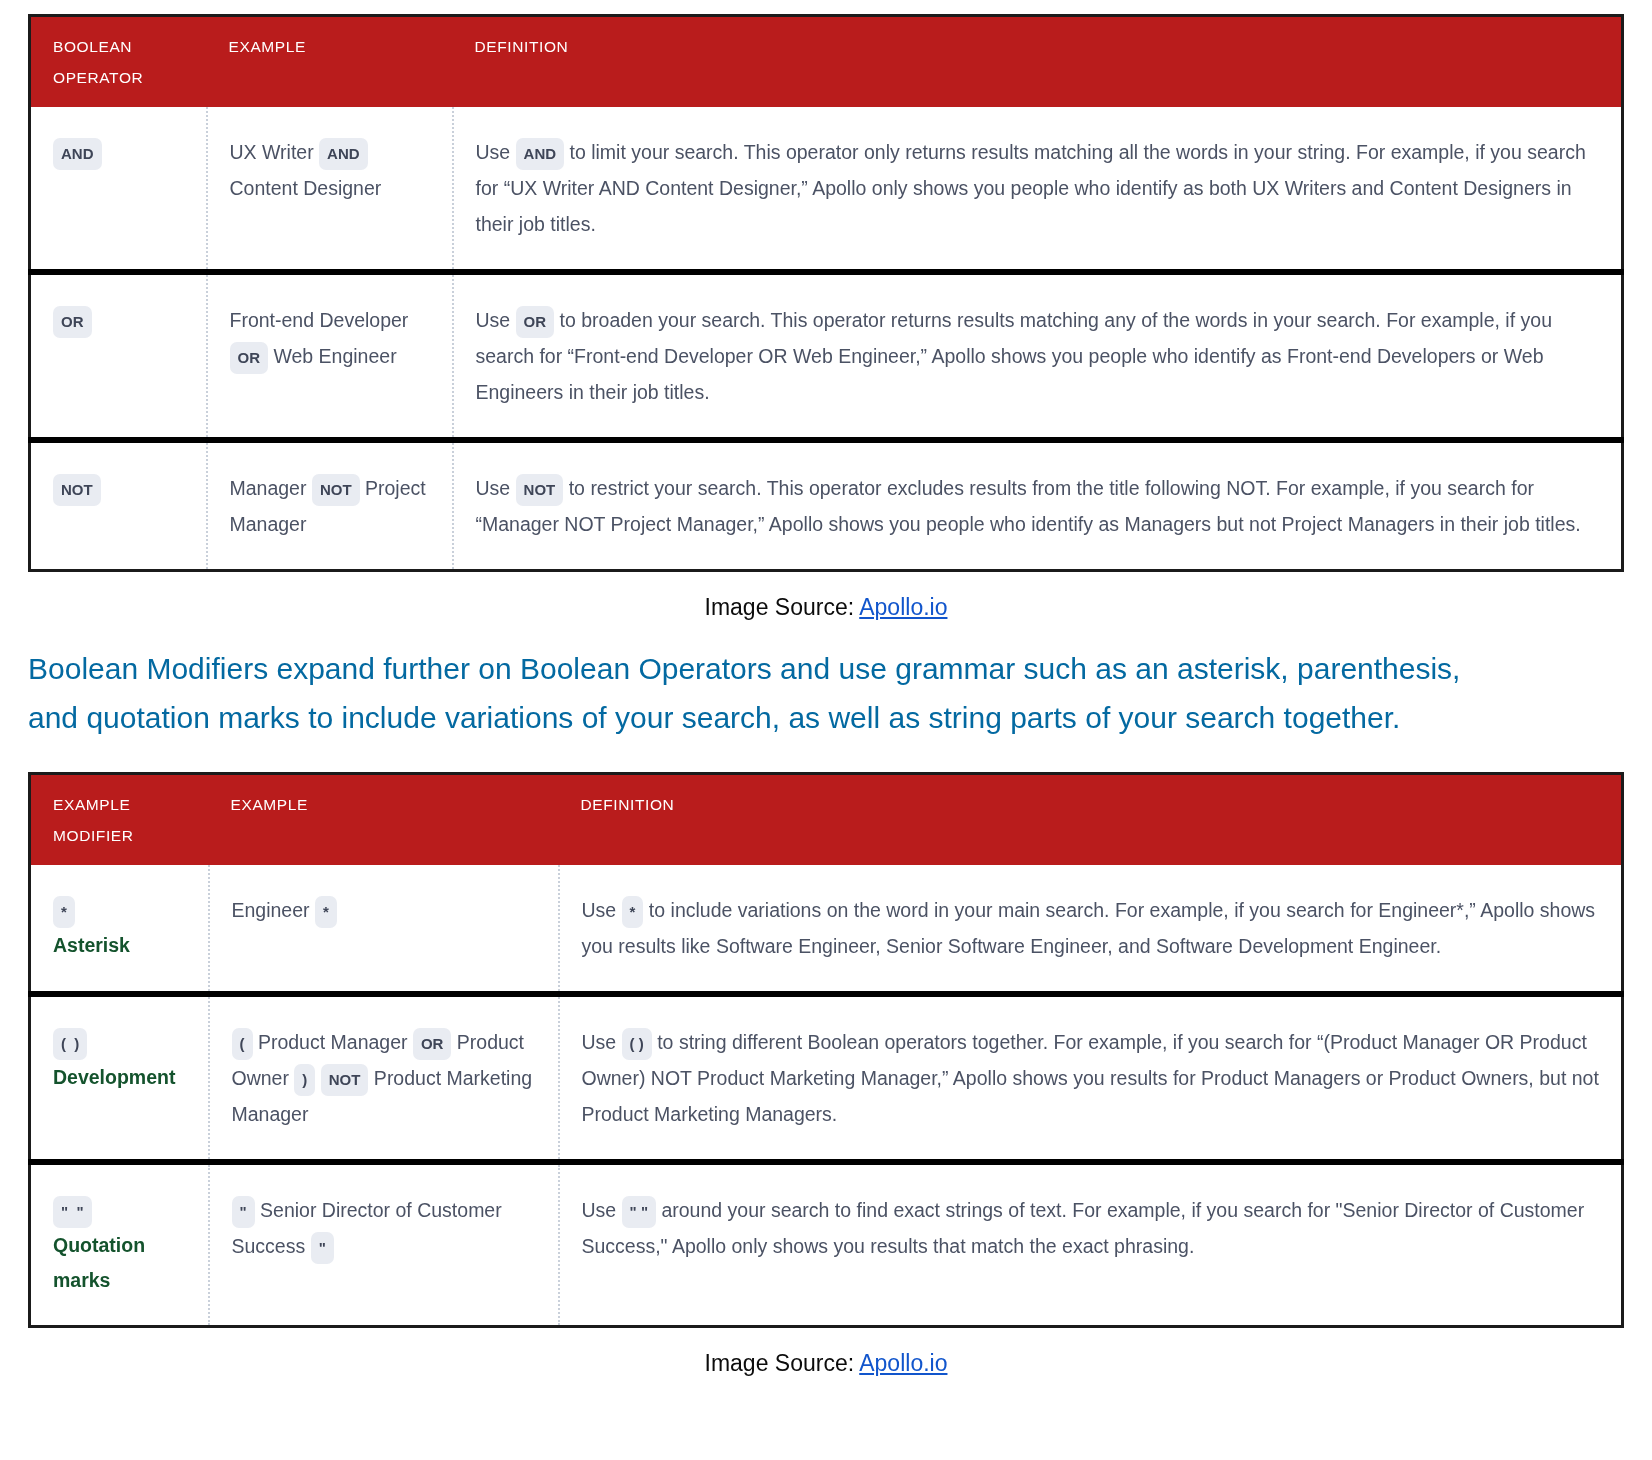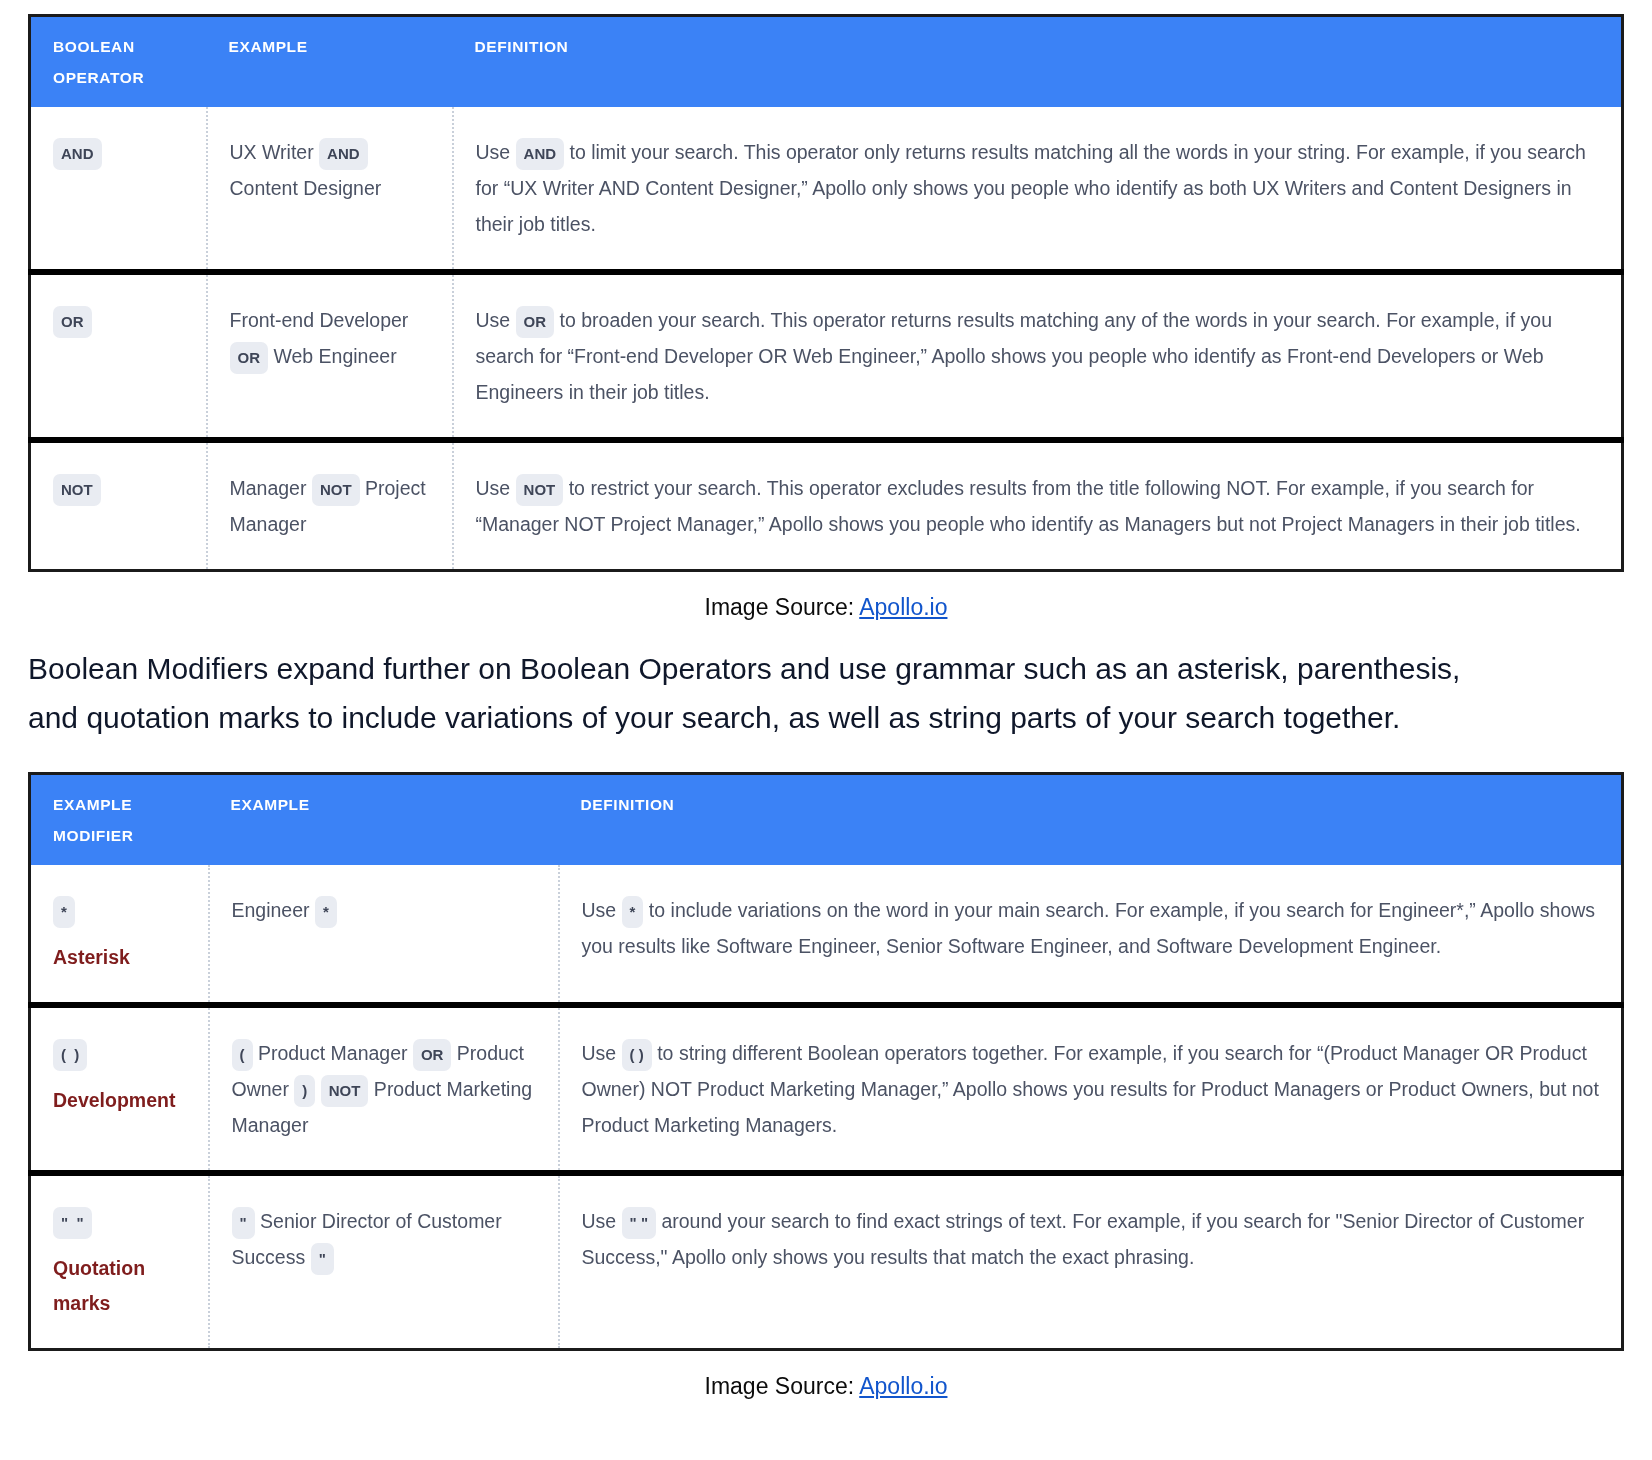--- a/index.html
+++ b/index.html
@@ -12,26 +12,26 @@
   }
   .content { padding: 14px 28px 0 28px; }
 
   table.btable {
     width: 1596px;
     border-collapse: collapse;
     table-layout: fixed;
     border: 3px solid #1b1b1b;
   }
   .btable thead th {
-    background: #3b82f6;
+    background: #b91c1c;
     color: #ffffff;
     text-align: left;
     vertical-align: top;
     font-size: 15.5px;
-    font-weight: 700;
+    font-weight: 400;
     letter-spacing: 0.6px;
     line-height: 31px;
     padding: 14px 20px 14px 22px;
   }
   .btable tbody td {
     vertical-align: top;
     padding: 27px 22px 27px 22px;
     font-size: 19.5px;
     line-height: 36px;
     color: #4b5264;
@@ -47,37 +47,36 @@
     font-weight: 700;
     font-size: 15px;
     line-height: 26px;
     padding: 3px 8px;
     border-radius: 7px;
     white-space: pre;
     letter-spacing: 0;
   }
   .mod-label {
     font-weight: 700;
-    color: #7f1d1d;
-    margin-top: 12px;
+    color: #14532d;
     line-height: 35px;
   }
 
   .caption {
     text-align: center;
     font-size: 23px;
     color: #0c0c0c;
     margin: 22px 0 24px 0;
   }
   .caption a { }
 
   .intro {
     font-size: 30px;
     line-height: 48.5px;
-    color: #0f172a;
+    color: #0369a1;
     max-width: 1490px;
     margin: 4px 0 30px 0;
   }
 </style>
 </head>
 <body>
 
 <div class="content">
 
   <table class="btable">

